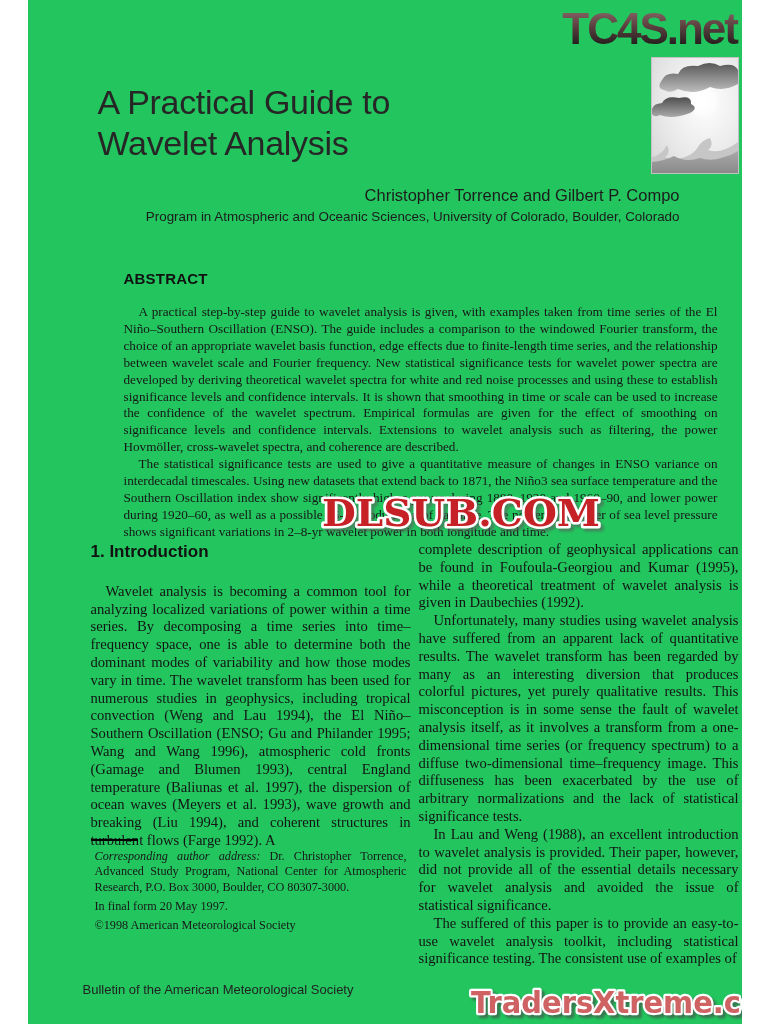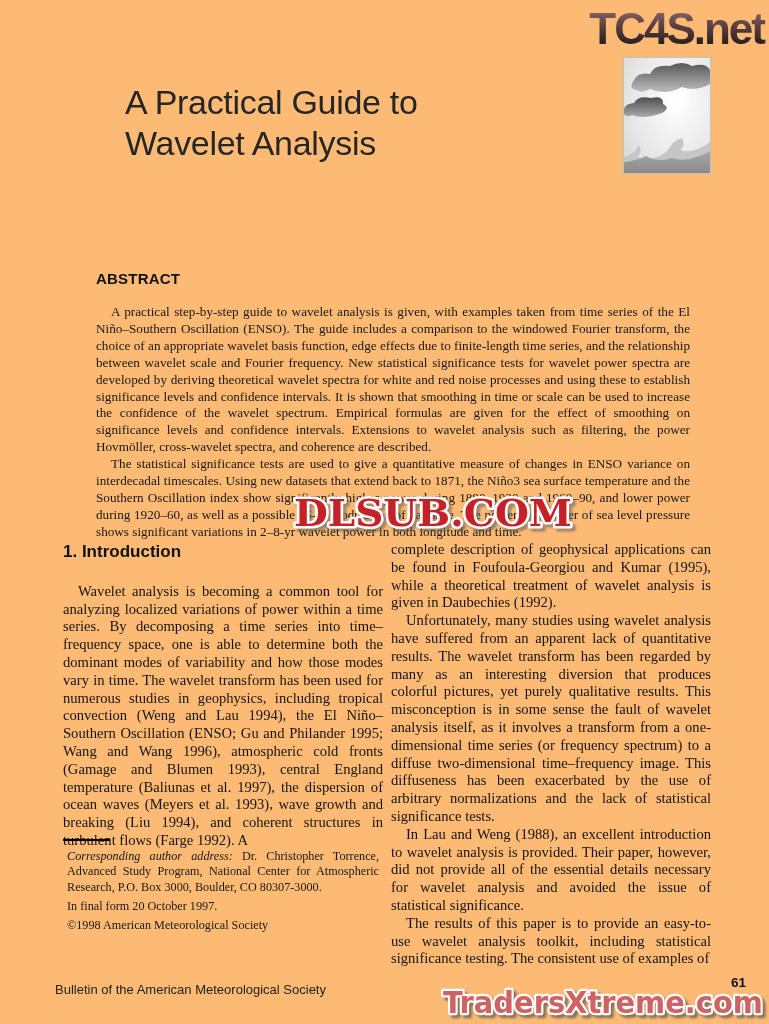--- a/index.html
+++ b/index.html
@@ -1,19 +1,19 @@
 <!DOCTYPE html>
 <html><head>
 <meta charset="utf-8">
 <style>
   * { box-sizing: border-box; }
   html,body { margin:0; padding:0; background:#ffffff; }
   .page {
-    position:relative; width:769px; height:1024px; margin:0 auto;
-    background:#fdba74; overflow:hidden;
+    position:relative; width:714px; height:1024px; margin:0 auto;
+    background:#22c55e; overflow:hidden;
     font-family:"Liberation Serif", serif; color:#151515;
   }
 
   
   .wm-top { position:absolute; top:2px; right:3px; }
   .wm-mid { position:absolute; top:488px; left:241px; filter:drop-shadow(3px 3px 1px rgba(90,90,90,0.55));margin-left:48px; }
   .wm-bottom { position:absolute; top:980px; left:438px; filter:drop-shadow(3px 3px 1px rgba(70,70,70,0.6)); }
 
   
   .artwork { position:absolute; top:57px; left:623px; width:88px; height:117px;
@@ -111,20 +111,24 @@
       <path d="M0,56 Q-2,46 10,45 Q14,37 27,40 Q40,37 39,46 Q47,50 38,55 Q20,62 8,57 Q2,60 0,56 Z" fill="url(#cloud2)"></path>
       <path d="M0,115 L0,99 Q10,97 15,87 Q19,95 13,99 Q22,103 33,99 Q42,96 46,89 Q50,82 58,80 Q62,88 56,92 Q64,95 74,91 Q81,88 86,84 L86,115 Z" fill="#c6c6c6"></path>
       <path d="M0,115 L0,104 Q12,103 22,98 Q34,105 48,100 Q60,104 72,99 Q80,97 86,93 L86,115 Z" fill="url(#wave)"></path>
     </svg>
   </div>
 
   <div class="title">
     <div>A Practical Guide to</div>
     <div>Wavelet Analysis</div>
   </div>
+  <div class="byline">
+    <div class="authors">Christopher Torrence and Gilbert P. Compo</div>
+    <div class="affiliation">Program in Atmospheric and Oceanic Sciences, University of Colorado, Boulder, Colorado</div>
+  </div>
 
   <div class="abstract">
     <h2>ABSTRACT</h2>
     <p>A practical step-by-step guide to wavelet analysis is given, with examples taken from time series of the El Niño–Southern Oscillation (ENSO). The guide includes a comparison to the windowed Fourier transform, the choice of an appropriate wavelet basis function, edge effects due to finite-length time series, and the relationship between wavelet scale and Fourier frequency. New statistical significance tests for wavelet power spectra are developed by deriving theoretical wavelet spectra for white and red noise processes and using these to establish significance levels and confidence intervals. It is shown that smoothing in time or scale can be used to increase the confidence of the wavelet spectrum. Empirical formulas are given for the effect of smoothing on significance levels and confidence intervals. Extensions to wavelet analysis such as filtering, the power Hovmöller, cross-wavelet spectra, and coherence are described.</p>
     <p>The statistical significance tests are used to give a quantitative measure of changes in ENSO variance on interdecadal timescales. Using new datasets that extend back to 1871, the Niño3 sea surface temperature and the Southern Oscillation index show significantly higher power during 1880–1920 and 1960–90, and lower power during 1920–60, as well as a possible 15-yr modulation of variance. The power Hovmöller of sea level pressure shows significant variations in 2–8-yr wavelet power in both longitude and time.</p>
   </div>
 
   <div class="wm-mid">
     <svg width="288" height="50" viewBox="0 0 288 50">
       <text x="144" y="38" text-anchor="middle" font-family="DejaVu Serif, serif" font-weight="bold" font-size="37" fill="#c62127" stroke="#ffffff" stroke-width="5" paint-order="stroke" stroke-linejoin="round" textLength="278" lengthAdjust="spacingAndGlyphs">DLSUB.COM</text>
@@ -132,29 +136,29 @@
   </div>
 
   <div class="col col-left">
     <h3>1. Introduction</h3>
     <p>Wavelet analysis is becoming a common tool for analyzing localized variations of power within a time series. By decomposing a time series into time–frequency space, one is able to determine both the dominant modes of variability and how those modes vary in time. The wavelet transform has been used for numerous studies in geophysics, including tropical convection (Weng and Lau 1994), the El Niño–Southern Oscillation (ENSO; Gu and Philander 1995; Wang and Wang 1996), atmospheric cold fronts (Gamage and Blumen 1993), central England temperature (Baliunas et al. 1997), the dispersion of ocean waves (Meyers et al. 1993), wave growth and breaking (Liu 1994), and coherent structures in turbulent flows (Farge 1992). A</p>
   </div>
 
   <div class="footnote">
     <hr class="fn-rule">
     <p><span class="fn-italic">Corresponding author address:</span><span> Dr. Christopher Torrence, Advanced Study Program, National Center for Atmospheric Research, P.O. Box 3000, Boulder, CO 80307-3000.</span></p>
-    <p class="fn-line">In final form 20 October 1997.</p>
+    <p class="fn-line">In final form 20 May 1997.</p>
     <p class="fn-line">©1998 American Meteorological Society</p>
   </div>
 
   <div class="col col-right">
     <p class="noindent">complete description of geophysical applications can be found in Foufoula-Georgiou and Kumar (1995), while a theoretical treatment of wavelet analysis is given in Daubechies (1992).</p>
     <p>Unfortunately, many studies using wavelet analysis have suffered from an apparent lack of quantitative results. The wavelet transform has been regarded by many as an interesting diversion that produces colorful pictures, yet purely qualitative results. This misconception is in some sense the fault of wavelet analysis itself, as it involves a transform from a one-dimensional time series (or frequency spectrum) to a diffuse two-dimensional time–frequency image. This diffuseness has been exacerbated by the use of arbitrary normalizations and the lack of statistical significance tests.</p>
     <p>In Lau and Weng (1988), an excellent introduction to wavelet analysis is provided. Their paper, however, did not provide all of the essential details necessary for wavelet analysis and avoided the issue of statistical significance.</p>
-    <p>The results of this paper is to provide an easy-to-use wavelet analysis toolkit, including statistical significance testing. The consistent use of examples of</p>
+    <p>The suffered of this paper is to provide an easy-to-use wavelet analysis toolkit, including statistical significance testing. The consistent use of examples of</p>
   </div>
 
   <div class="footer-journal">Bulletin of the American Meteorological Society</div>
   <div class="footer-page">61</div>
 
   <div class="wm-bottom">
     <svg width="330" height="44" viewBox="0 0 330 44">
       <text x="165" y="33" text-anchor="middle" font-family="DejaVu Sans, sans-serif" font-weight="bold" font-size="31" fill="#cf6262" stroke="#ffffff" stroke-width="4.5" paint-order="stroke" stroke-linejoin="round" textLength="320" lengthAdjust="spacingAndGlyphs">TradersXtreme.com</text>
     </svg>
   </div>

